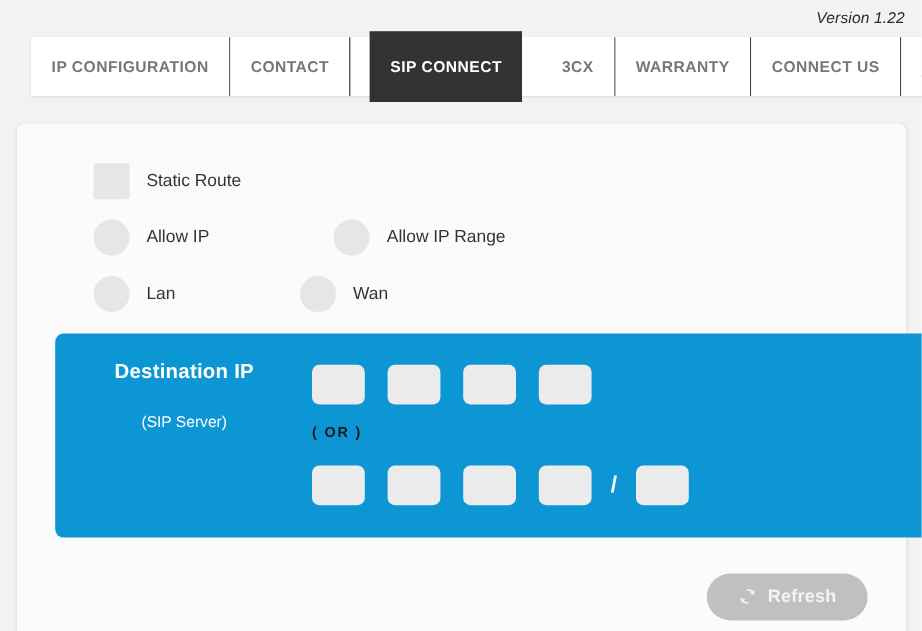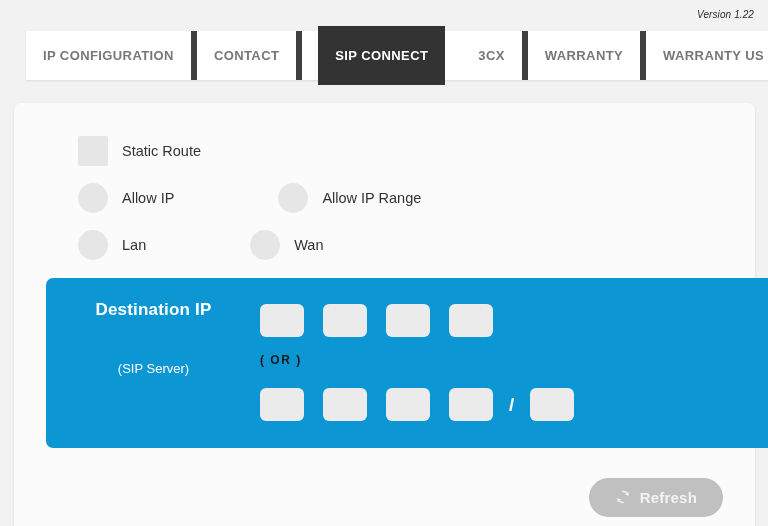--- a/index.html
+++ b/index.html
@@ -21,21 +21,21 @@
     top: 0;
     left: 0;
     right: 14px;
     height: 28px;
     display: flex;
     align-items: center;
     justify-content: flex-end;
   }
   .version-text {
     font-style: italic;
-    font-size: 10px;
+    font-size: 13px;
     color: #2a2a2a;
     letter-spacing: .1px;
   }
 
   
   .tabbar {
     position: absolute;
     top: 31px;
     left: 26px;
     display: flex;
@@ -47,21 +47,21 @@
   .tab {
     display: flex;
     align-items: center;
     justify-content: center;
     padding: 0 17px;
     font-size: 13px;
     font-weight: bold;
     letter-spacing: .4px;
     color: #777;
     background: #fff;
-    border-right: 6px solid #404040;
+    border-right: 1px solid #404040;
     white-space: nowrap;
     cursor: pointer;
     font-stretch: condensed;
   }
   .tab:last-child { border-right: none; }
   .tab.active {
     background: #333333;
     color: #ffffff;
     border-right: none;
     margin: -5px 16px;
@@ -150,21 +150,21 @@
     width: 215px;
     text-align: center;
   }
   .dest-title {
     font-size: 17px;
     font-weight: bold;
     color: #ffffff;
     letter-spacing: .2px;
   }
   .dest-sub {
-    margin-top: 41px;
+    margin-top: 24px;
     font-size: 13px;
     color: #ffffff;
     font-weight: normal;
   }
   .ip-row {
     position: absolute;
     left: 214px;
     display: flex;
     align-items: center;
   }
@@ -248,21 +248,21 @@
   <div class="tab active">
     <span>SIP CONNECT</span>
   </div>
   <div class="tab">
     <span>3CX</span>
   </div>
   <div class="tab">
     <span>WARRANTY</span>
   </div>
   <div class="tab">
-    <span>WARRANTY US</span>
+    <span>CONNECT US</span>
   </div>
   <div class="tab user-tab">
     <svg class="user-icon" viewBox="0 0 24 26">
       <circle cx="12" cy="7" r="5.4" fill="#333333"></circle>
       <path d="M1.6 25 C1.6 17.6 6.2 14.2 12 14.2 C17.8 14.2 22.4 17.6 22.4 25 Z" fill="#333333"></path>
     </svg>
   </div>
 </nav>
 
 <section class="card">

